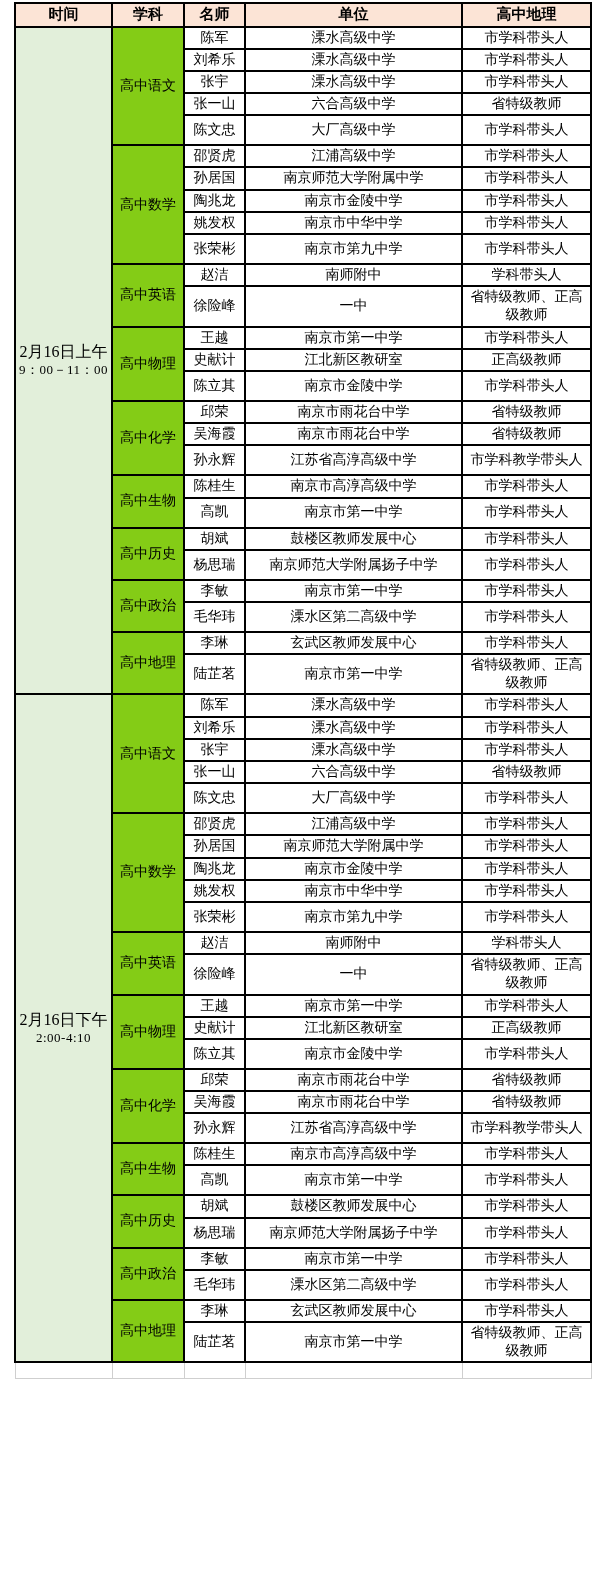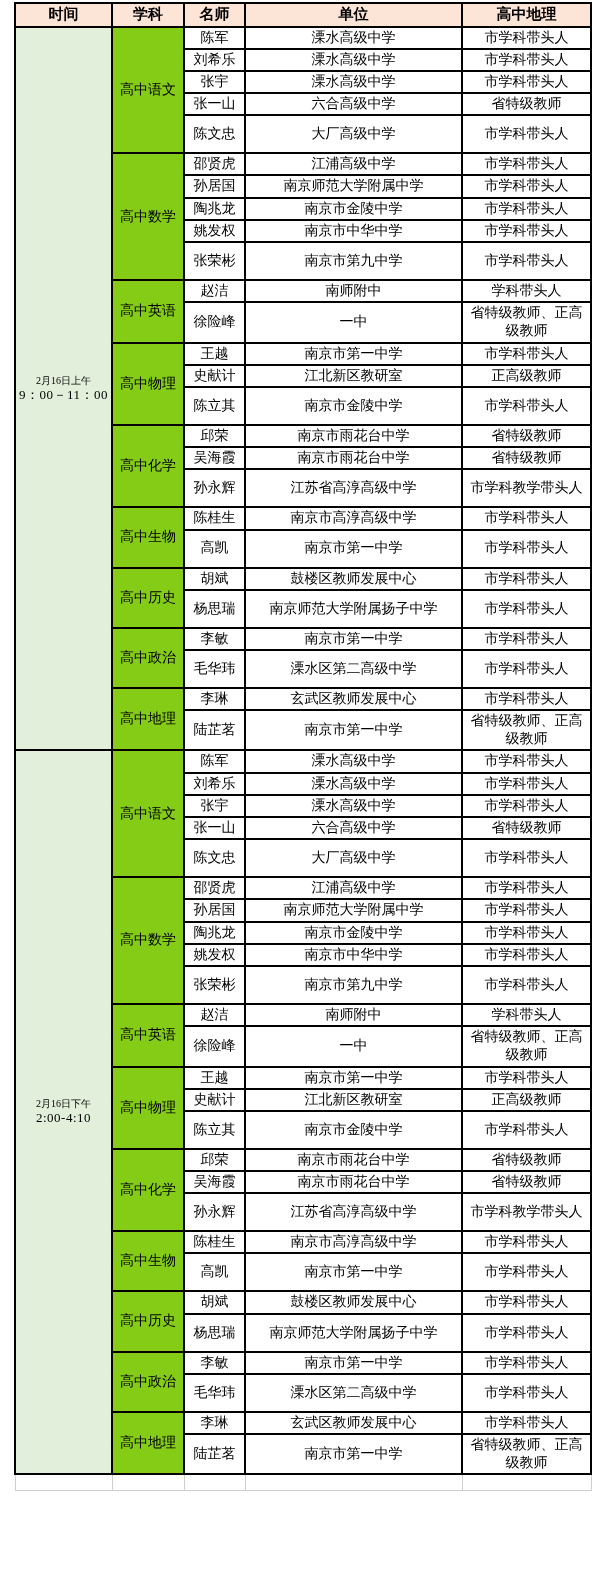--- a/index.html
+++ b/index.html
@@ -36,27 +36,27 @@
     line-height:1.3;
     overflow:hidden;
   }
   table.schedule th{
     background:var(--header-bg);
     font-weight:bold;
     font-size:15px;
     height:20px;
   }
   tr.row-n td{height:22px;}
-  tr.row-last td{height:38px;}
+  tr.row-last td{height:30px;}
   td.time-cell{
     background:var(--time-bg);
     vertical-align:top;
     padding-top:3px;
   }
-  td.time-cell .t1{font-size:10px;}
+  td.time-cell .t1{font-size:16px;}
   td.time-cell .t2{font-size:13px;letter-spacing:0.5px;}
   td.subject-cell{background:#84cc16;}
   tr.empty-row td{
     border:1px solid var(--grid-light);
     height:16px;
     background:#ffffff;
   }
   
   tr.empty-row td{border-top:2px solid var(--border);}
 </style>

